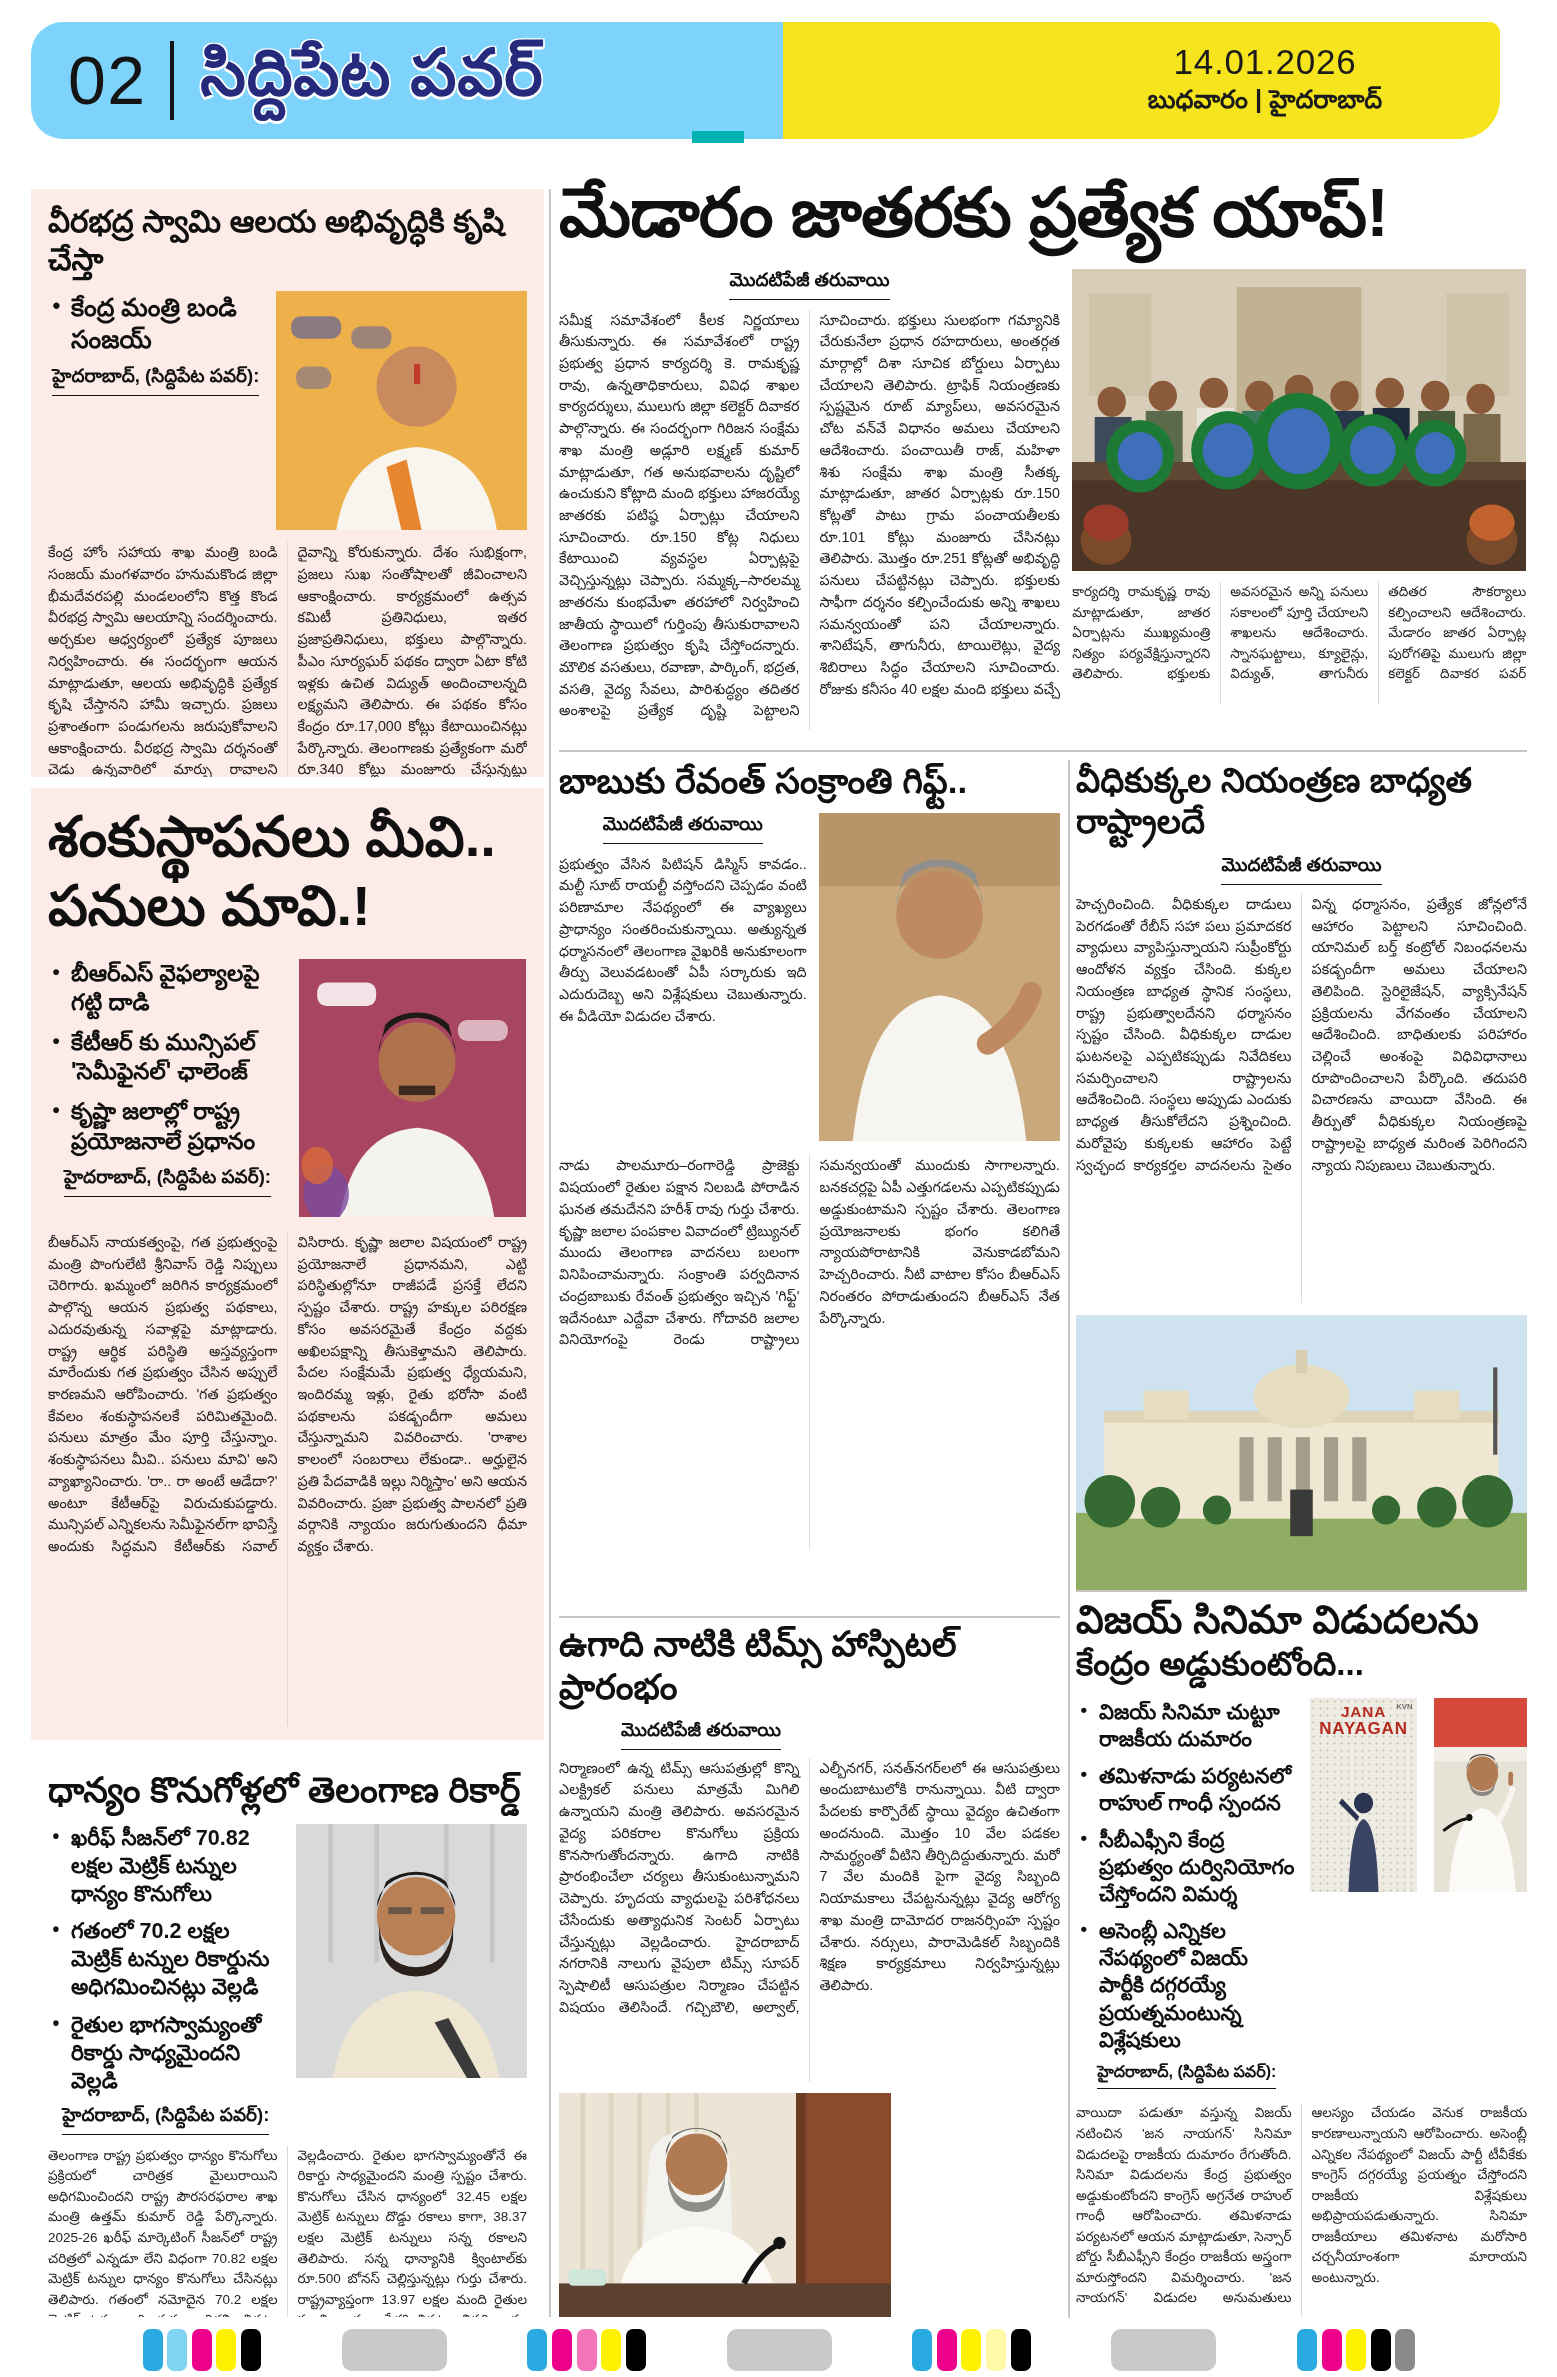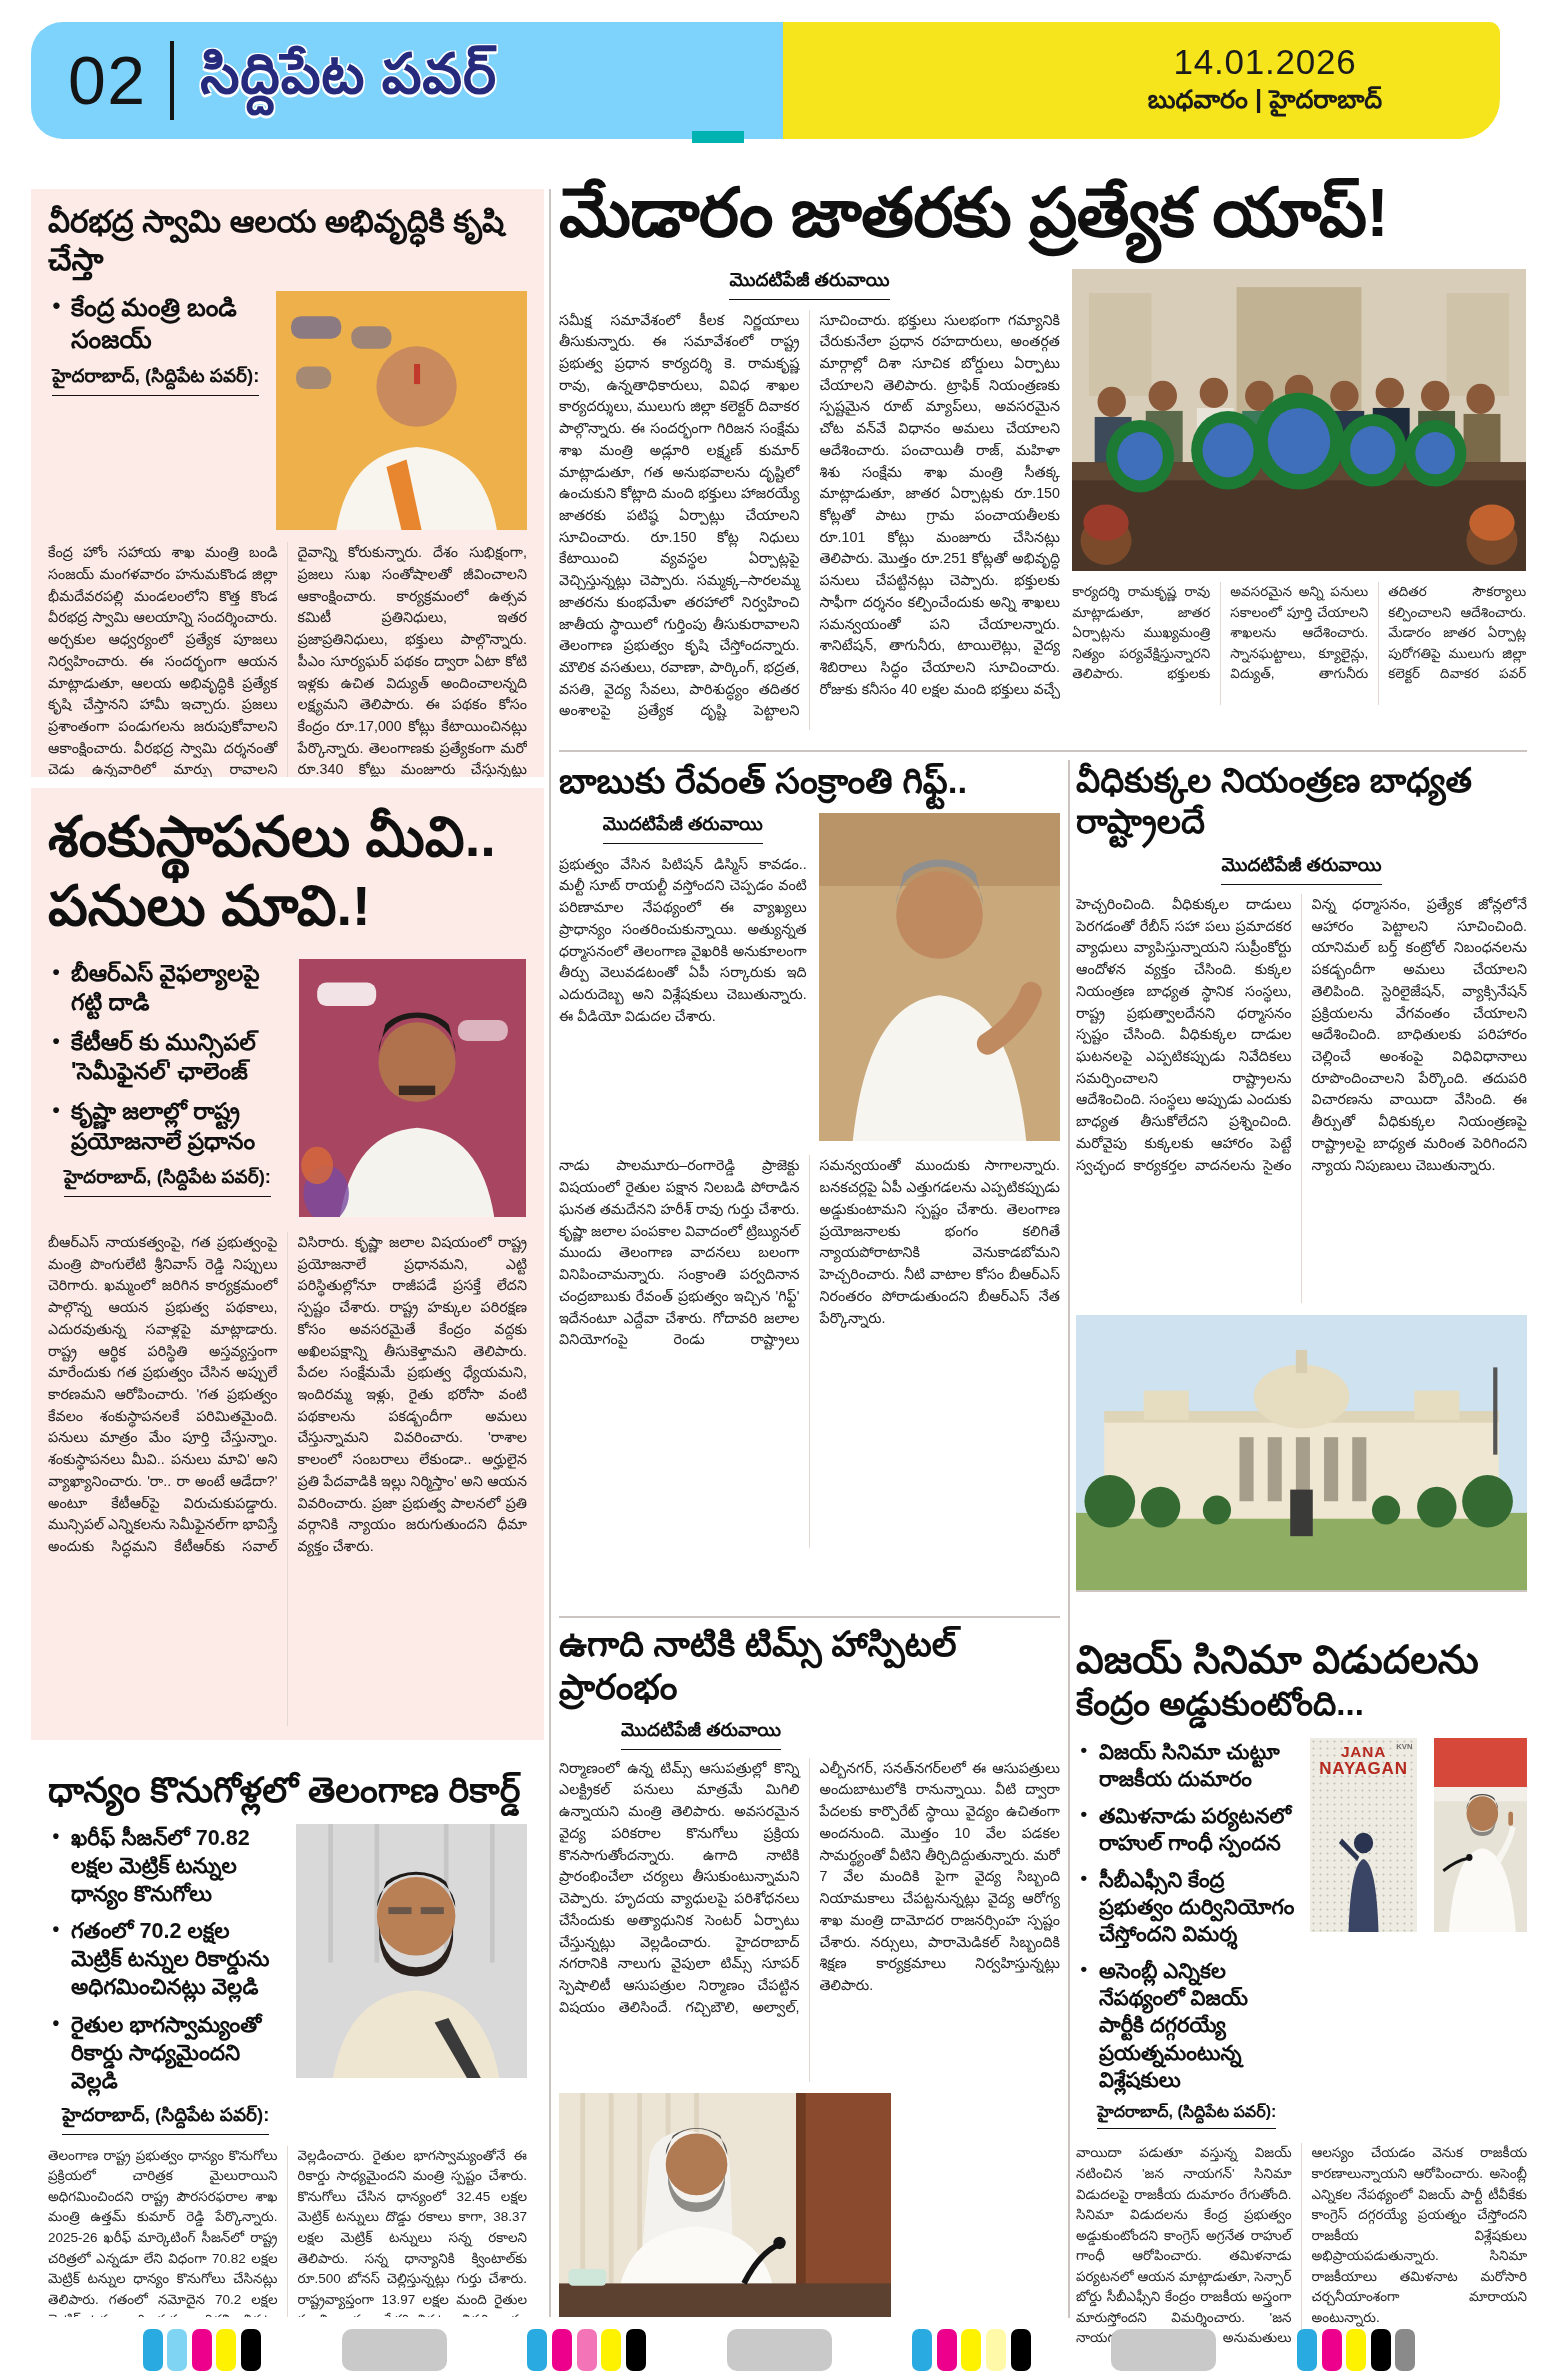--- a/index.html
+++ b/index.html
@@ -4,21 +4,21 @@
 <style>
   * { margin:0; padding:0; box-sizing:border-box; }
   html,body { background:#ffffff; }
   body { width:1558px; height:2377px; position:relative; font-family:"Liberation Sans","DejaVu Sans",sans-serif; color:#1c1c1c; }
   .abs { position:absolute; }
 
   
   .band-cream { left:31px; top:21.6px; width:752px; height:117px; background:#7dd3fc; border-radius:32px 0 0 32px; display:flex; align-items:center; }
   .pagenum { font-size:68px; font-weight:500; color:#141414; margin-left:37px; letter-spacing:1.5px; }
   .vbar { width:4.6px; height:79px; background:#141414; margin:0 26px 0 23px; }
-  .masthead { font-size:56px; font-weight:800; color:#252a7d; letter-spacing:0.8px;
+  .masthead { font-size:65px; font-weight:800; color:#252a7d; letter-spacing:0.8px;
     text-shadow:-1.5px -1.5px 0 #fff,1.5px -1.5px 0 #fff,-1.5px 1.5px 0 #fff,1.5px 1.5px 0 #fff,0 3.1px 0 #fff; }
   .band-yellow { left:783px; top:21.6px; width:717px; height:117px; background:#f6e41c; border-radius:0 10.8px 40px 0; }
   .dateblock { position:absolute; left:301px; top:20px; width:362px; text-align:center; }
   .date { font-size:35px; font-weight:500; color:#1b1b1b; letter-spacing:0.8px; }
   .daycity { font-size:25.4px; font-weight:700; color:#1b1b1b; margin-top:3.1px; }
   .teal-bar { left:692px; top:131px; width:52px; height:12.3px; background:#00b3b0; }
 
   
   .art { position:absolute; overflow:hidden; }
   .pink { background:#fcebe6; }
@@ -296,21 +296,21 @@
         <path d="M45 26 a13 11 0 0 1 26 0 l-3 -8 a13 9 0 0 0 -20 0 Z" fill="#55524e"></path>
         <path d="M26 80 Q32 58 58 56 Q84 58 90 80 Z" fill="#fbfaf7"></path>
         <rect x="0" y="80" width="140" height="20" fill="#5c4030"></rect>
         <path d="M78 80 Q84 68 92 64" stroke="#141414" stroke-width="2.4" fill="none"></path>
         <circle cx="93" cy="63" r="2.6" fill="#141414"></circle>
         <rect x="4" y="74" width="16" height="7" rx="2" fill="#cfe6da"></rect>
       </svg>
     </div>
   </section>
 
-  <section class="art" style="left:1076px;top:1636px;width:451px;height:721px;">
+  <section class="art" style="left:1076px;top:1596px;width:451px;height:721px;">
     <h2 class="hl" style="font-size:39px;">విజయ్ సినిమా విడుదలను</h2>
     <h2 class="hl" style="font-size:33px;">కేంద్రం అడ్డుకుంటోంది...</h2>
     <div class="row" style="margin-top:14px;">
       <div style="width:222px;">
         <ul class="bullets" style="font-size:21px;">
           <li>విజయ్ సినిమా చుట్టూ రాజకీయ దుమారం</li>
           <li>తమిళనాడు పర్యటనలో రాహుల్ గాంధీ స్పందన</li>
           <li>సీబీఎఫ్సీని కేంద్ర ప్రభుత్వం దుర్వినియోగం చేస్తోందని విమర్శ</li>
           <li>అసెంబ్లీ ఎన్నికల నేపథ్యంలో విజయ్ పార్టీకి దగ్గరయ్యే ప్రయత్నమంటున్న విశ్లేషకులు</li>
         </ul>

